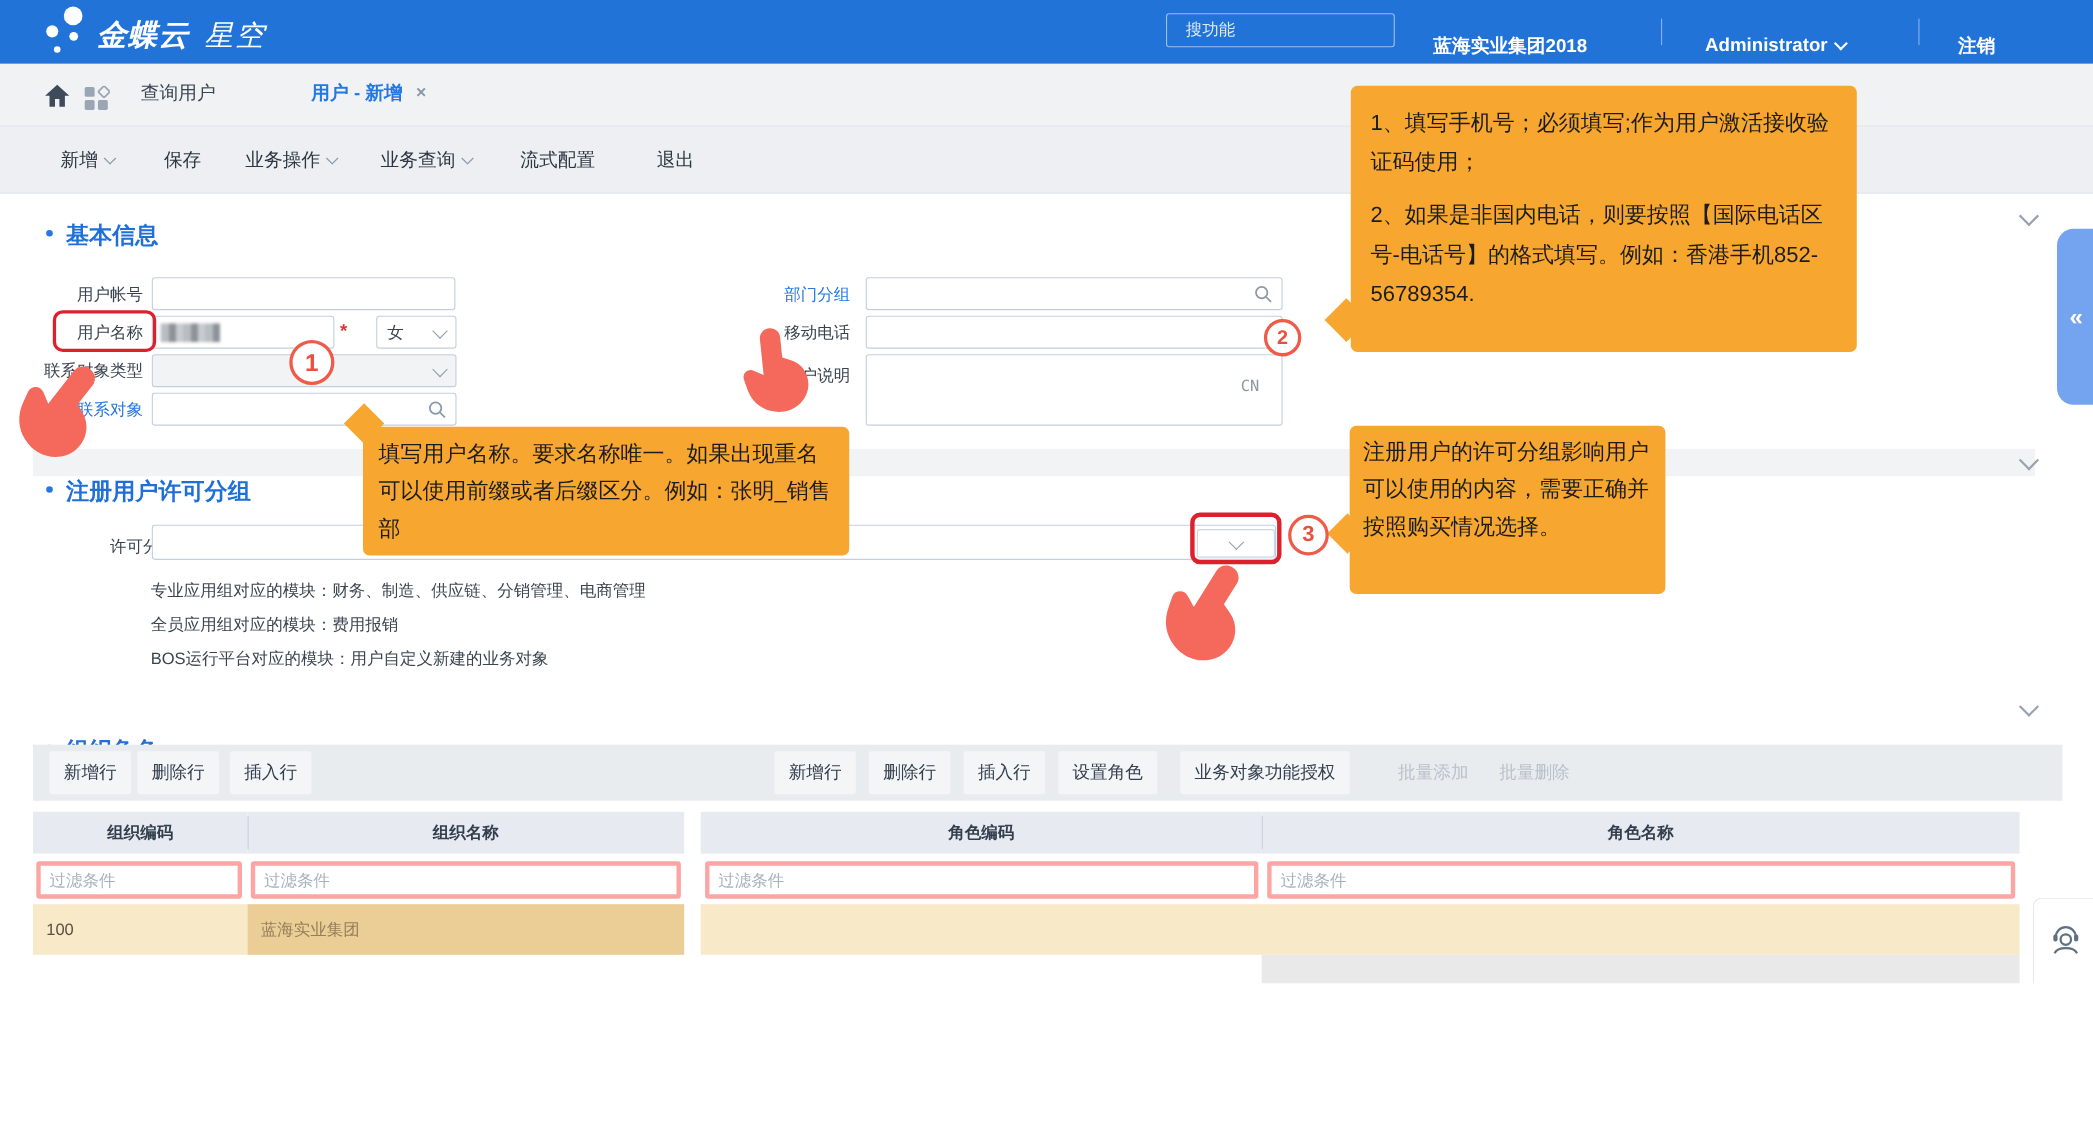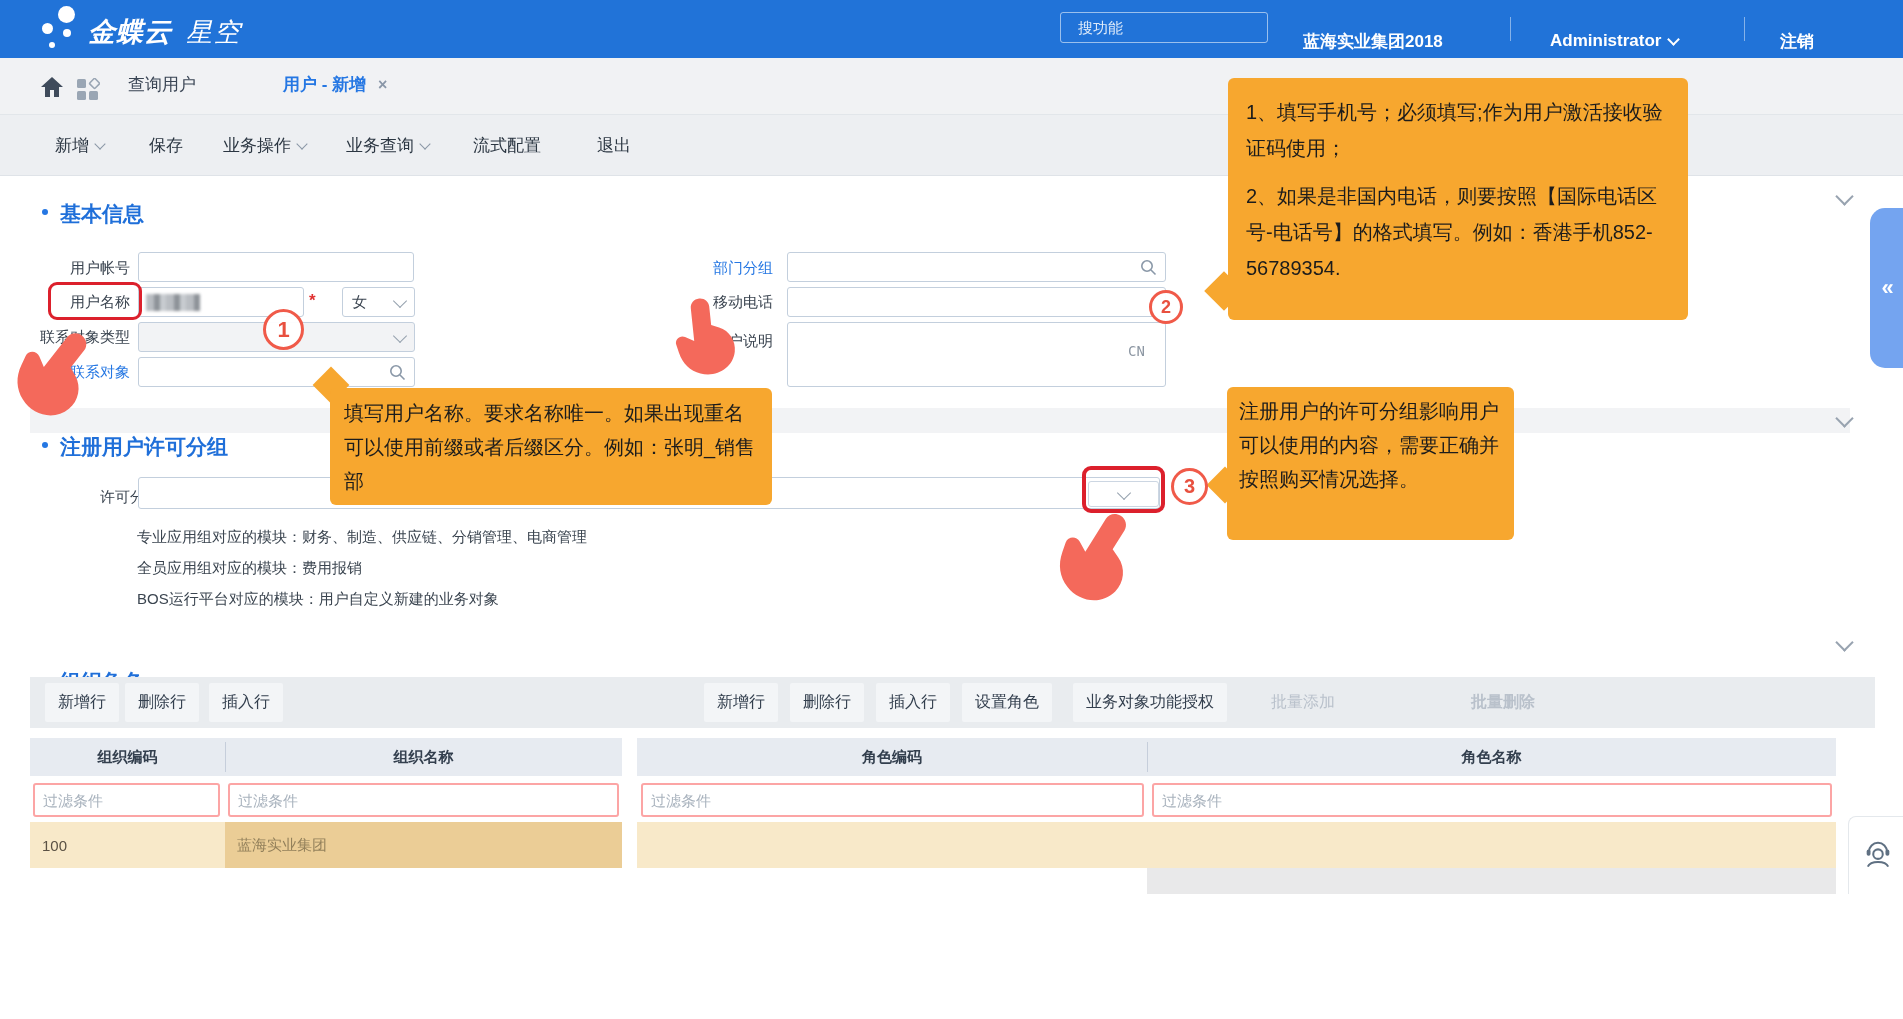--- a/index.html
+++ b/index.html
@@ -59,21 +59,21 @@
   .num-badge{position:absolute;border:3px solid #f05a49;border-radius:50%;background:rgba(255,255,255,.95);
      color:#e8503f;font-weight:bold;display:flex;align-items:center;justify-content:center;z-index:45;box-sizing:border-box;}
   .hand{position:absolute;z-index:40;}
 
   
   .grid-tb{position:absolute;left:30px;top:677px;width:1806px;height:51px;background:#e9ecef;padding-left:39px;}
   .gbtn{position:absolute;top:6px;height:39px;display:flex;align-items:center;padding:0 13px;background:#f3f5f7;font-size:16px;color:#333f4e;border-radius:2px;}
   .gbtn.disabled{color:#b9c1cb;background:transparent;}
   .ghead{position:absolute;top:738px;height:38px;background:#e7ebf1;display:flex;align-items:center;justify-content:center;font-size:15px;font-weight:bold;color:#333f4e;}
   .vsep{position:absolute;top:742px;width:1px;height:30px;background:#c6cedb;}
-  .filter-inp{position:absolute;top:783px;height:34px;background:#fff;border:2px solid #fca5a5;border-radius:3px;box-sizing:border-box;
+  .filter-inp{position:absolute;top:783px;height:34px;background:#fff;border:4px solid #fca5a5;border-radius:3px;box-sizing:border-box;
      font-size:15px;color:#39434f;padding:0 8px;outline:none;font-family:"Liberation Sans","DejaVu Sans",sans-serif;}
   .filter-inp::placeholder{color:#a8b2bd;}
   .drow{position:absolute;top:822px;height:46px;display:flex;align-items:center;font-size:15px;box-sizing:border-box;}
 
   
   .rail{position:absolute;left:1848px;top:816px;width:55px;height:203px;background:#fff;border-left:1px solid #e4e8ec;border-top:1px solid #e4e8ec;border-radius:8px 0 0 0;}
   .rail-ic{position:absolute;left:1861px;width:34px;height:34px;color:#5f7082;}
   .blue-flag{position:absolute;left:1870px;top:208px;width:33px;height:160px;background:#74a4f0;border-radius:15px 0 0 15px;
      display:flex;align-items:center;justify-content:center;color:#fff;font-size:22px;font-weight:bold;letter-spacing:-2px;z-index:20;}
   .collapse-all{position:absolute;left:1830px;top:80px;font-size:17px;color:#7f92a8;transform:rotate(90deg);}
@@ -242,21 +242,21 @@
       </div>
     <div class="gbtn" style="left:932px;">
         <span>设置角色</span>
       </div>
     <div class="gbtn" style="left:1043px;">
         <span>业务对象功能授权</span>
       </div>
     <div class="gbtn disabled" style="left:1228px;">
         <span>批量添加</span>
       </div>
-    <div class="gbtn disabled" style="left:1428px;font-weight:bold;">
+    <div class="gbtn disabled" style="left:1320px;">
         <span>批量删除</span>
       </div>
   </div>
 
   <div class="ghead" style="left:30px;width:195px;">组织编码</div>
   <div class="ghead" style="left:225px;width:397px;">组织名称</div>
   <div class="vsep" style="left:225px;"></div>
   <div class="ghead" style="left:1147px;width:689px;">角色名称</div>
   <div class="ghead" style="left:637px;width:510px;">角色编码</div>
   <div class="vsep" style="left:1147px;"></div>

